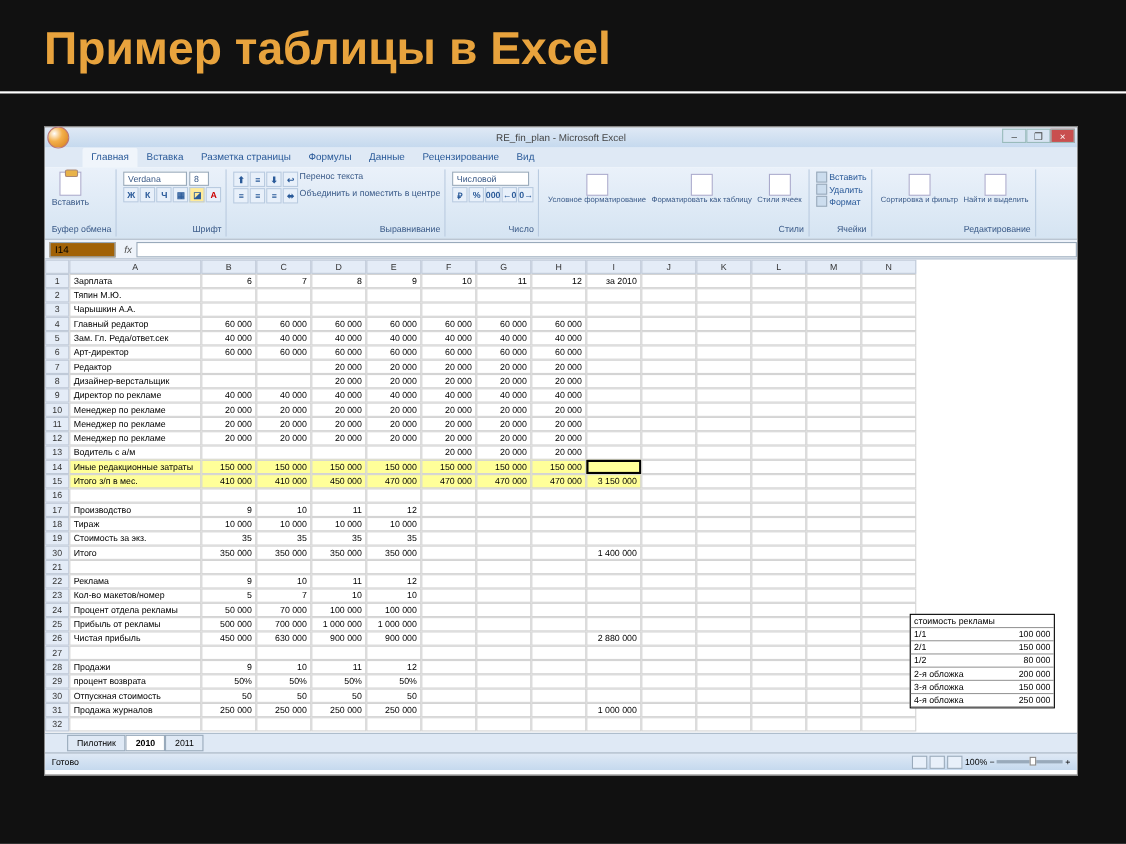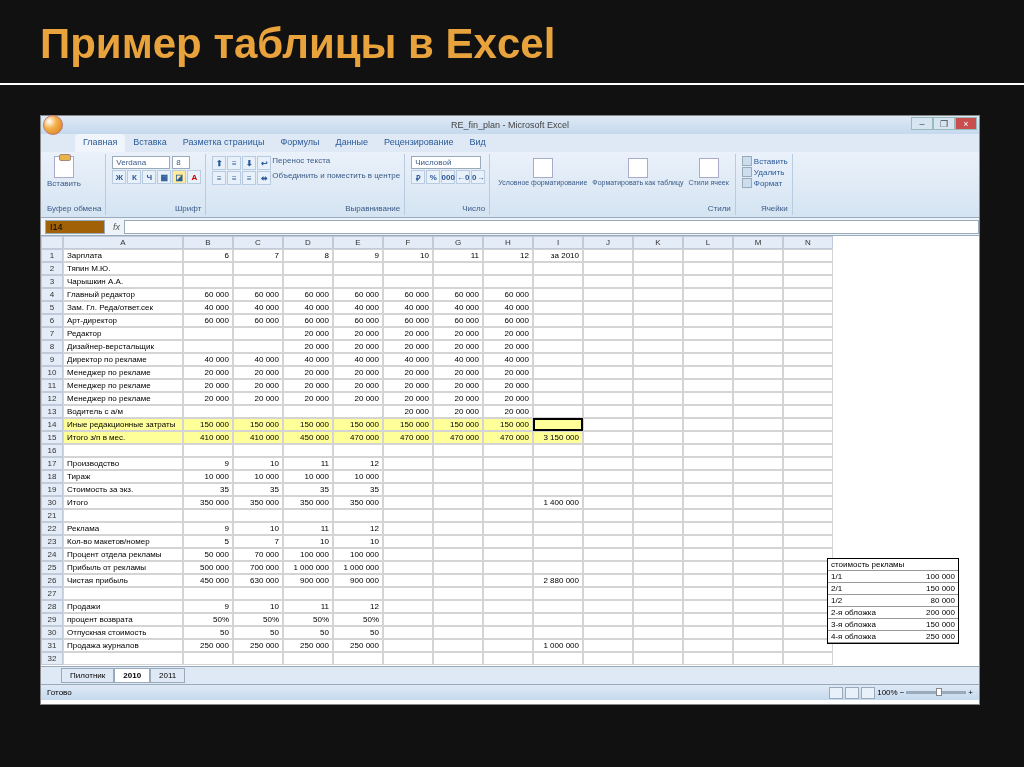--- a/index.html
+++ b/index.html
@@ -174,20 +174,33 @@
               <span class="ic"></span>
               <span>Удалить</span>
             </div>
           <div class="cellrow">
               <span class="ic"></span>
               <span>Формат</span>
             </div>
         </div>
         <div class="group-label">Ячейки</div>
       </div>
+      <div class="group">
+        <div class="group-body" style="flex-direction:row">
+          <div class="bigbtn">
+              <div class="ic"></div>
+              <span class="lbl">Сортировка и фильтр</span>
+            </div>
+          <div class="bigbtn">
+              <div class="ic"></div>
+              <span class="lbl">Найти и выделить</span>
+            </div>
+        </div>
+        <div class="group-label">Редактирование</div>
+      </div>
     </div>
 
     <div class="fmlbar">
       <div class="namebox">I14</div>
       <span class="fx">fx</span>
       <div class="fmlinput"></div>
     </div>
 
     <div class="sheet">
       <div class="grid" id="grid">

